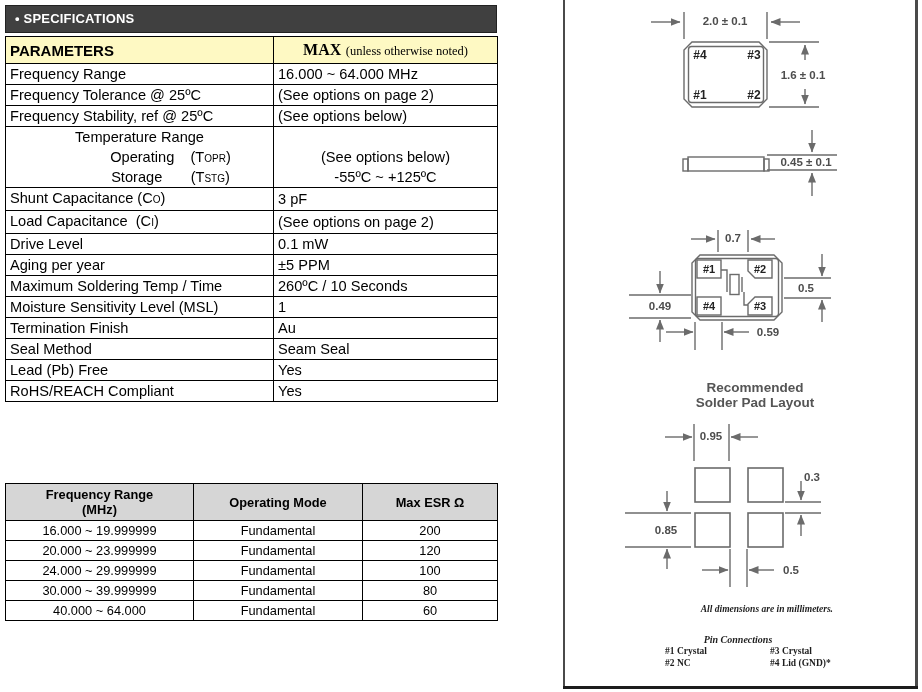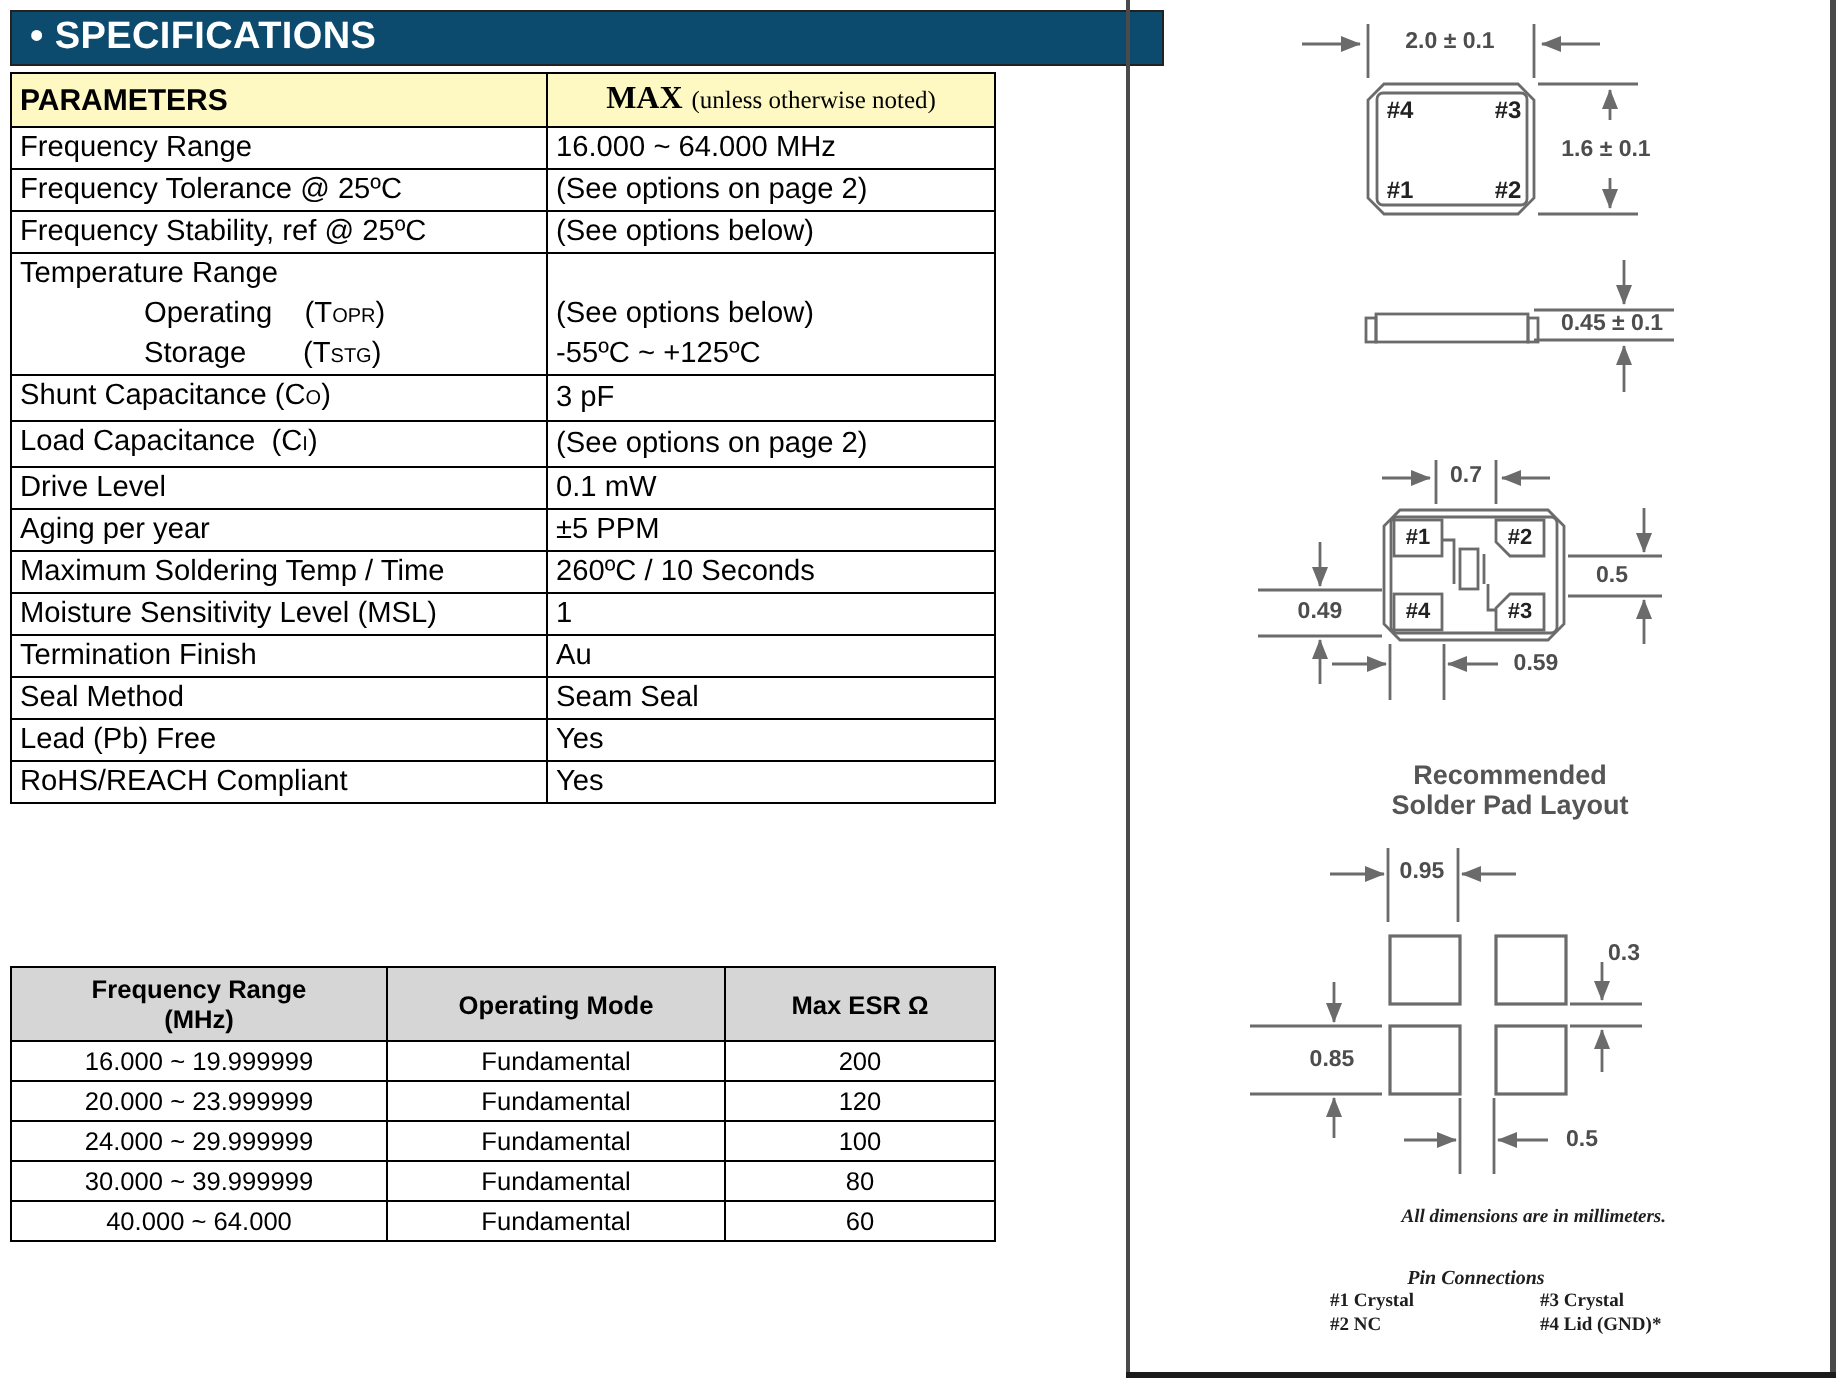--- a/index.html
+++ b/index.html
@@ -1,32 +1,32 @@
 <!DOCTYPE html>
 <html><head>
 <meta charset="utf-8">
 <style>
   html,body{margin:0;padding:0;}
   body{width:922px;height:692px;position:relative;background:#fff;
        font-family:"Liberation Sans",sans-serif;color:#000;overflow:hidden;}
 
   
-  .banner{position:absolute;left:5px;top:5px;width:577px;height:28px;box-sizing:border-box;
-          background:#0c4a6e;border:1px solid #222;color:#fff;font-weight:bold;
-          font-size:19px;line-height:25px;padding-left:9px;letter-spacing:.2px;}
+  .banner{position:absolute;left:5px;top:5px;width:492px;height:28px;box-sizing:border-box;
+          background:#404040;border:1px solid #222;color:#fff;font-weight:bold;
+          font-size:13px;line-height:25px;padding-left:9px;letter-spacing:.2px;}
   table{border-collapse:collapse;table-layout:fixed;}
   .spec{position:absolute;left:5px;top:36px;width:492px;}
   .spec th,.spec td{border:1px solid #000;box-sizing:border-box;}
   .spec th{background:#fef9c3;height:27px;}
   .spec th.c1{width:268px;text-align:left;padding-left:4px;font-size:15px;}
   .spec th.c2{width:224px;text-align:center;font-weight:normal;}
   .maxw{font-family:"Liberation Serif",serif;font-weight:bold;font-size:16px;}
   .maxnote{font-family:"Liberation Serif",serif;font-size:12.5px;}
   .spec td{font-size:14.6px;padding:0 4px;height:21px;line-height:20px;vertical-align:middle;}
-  .spec td div{line-height:20px;height:20px;white-space:nowrap;}
+  .spec td div{line-height:20px;height:20px;white-space:nowrap;text-align:center;}
   .indent{padding-left:62px;}
   .subsm{font-size:10px;}
 
   .esr{position:absolute;left:5px;top:483px;width:492px;}
   .esr th,.esr td{border:1px solid #000;text-align:center;box-sizing:border-box;}
   .esr th{background:#d6d6d6;font-size:12.8px;height:37px;line-height:15px;padding:0;}
   .esr th.h1{width:188px;} .esr th.h2{width:169px;} .esr th.h3{width:135px;}
   .esr td{font-size:12.8px;height:19px;line-height:17px;}
 
   

